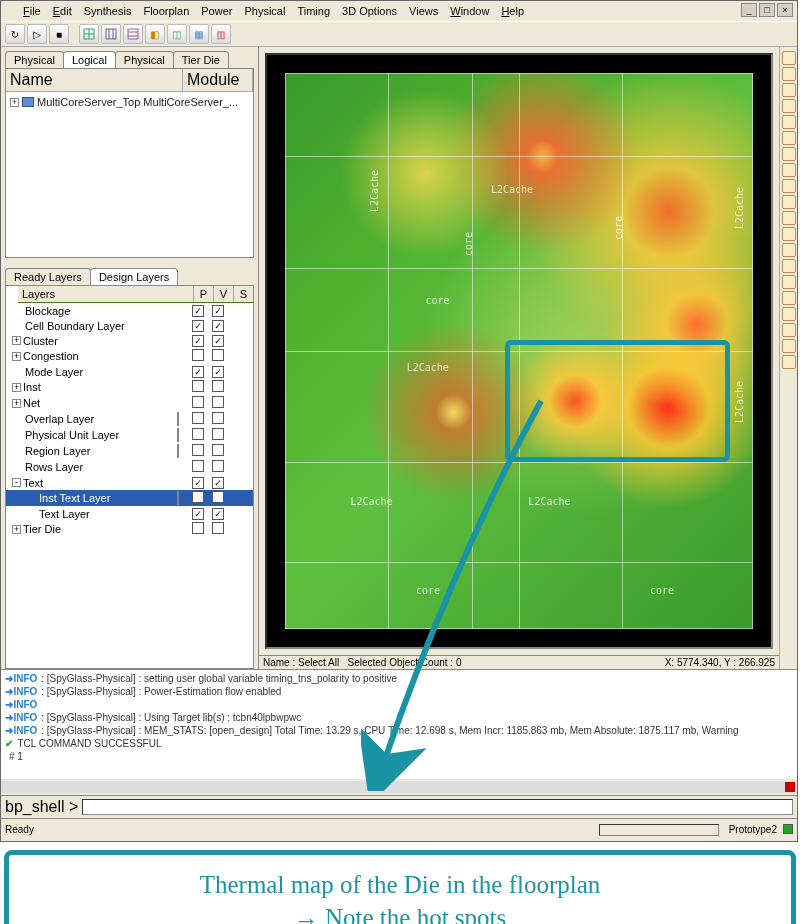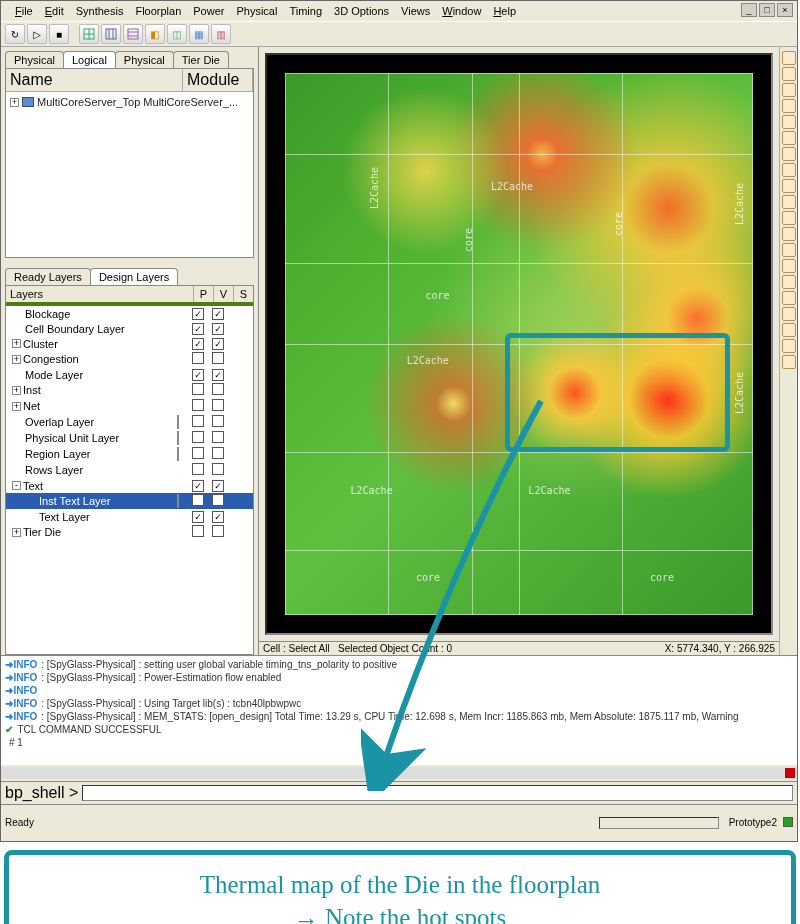--- a/index.html
+++ b/index.html
@@ -1,18 +1,18 @@
 <!DOCTYPE html>
 <html><head>
 <meta charset="utf-8">
 <style>
 * { box-sizing: border-box; margin: 0; padding: 0; }
 body { font-family: Tahoma, Arial, sans-serif; font-size: 11px; background: #fff; width: 800px; }
 .outer-frame { border: 1px solid #666; width: 798px; height: 842px; background: #ece9d8; display: flex; flex-direction: column; position: relative; }
-.menubar { display: flex; padding: 2px 8px; background: #ece9d8; font-size: 11px; }
+.menubar { display: flex; padding: 2px 16px; background: #ece9d8; font-size: 11px; }
 .menubar span { padding: 2px 6px; cursor: pointer; }
 .menubar span u { text-decoration: underline; }
 .win-controls { position: absolute; top: 2px; right: 4px; display: flex; gap: 2px; }
 .win-btn { width: 16px; height: 14px; background: #d4d0c8; border: 1px solid #888; font-size: 9px; text-align: center; line-height: 12px; }
 .toolbar { display: flex; padding: 2px 4px; gap: 2px; border-top: 1px solid #fff; border-bottom: 1px solid #aaa; background: #ece9d8; }
 .tool-btn { width: 20px; height: 20px; border: 1px solid #bbb; background: linear-gradient(#fff,#ddd); border-radius: 2px; display: flex; align-items: center; justify-content: center; font-size: 10px; }
 .main-area { flex: 1; display: flex; overflow: hidden; }
 .left-pane { width: 258px; display: flex; flex-direction: column; border-right: 1px solid #888; }
 .tab-row { display: flex; padding-top: 4px; padding-left: 4px; gap: 0; font-size: 11px; }
 .tab { padding: 2px 8px; border: 1px solid #888; border-bottom: none; border-radius: 4px 4px 0 0; background: #ece9d8; margin-right: -1px; }
@@ -20,21 +20,21 @@
 .panel-body { border: 1px solid #888; background: #fff; margin: 0 4px; flex-shrink: 0; }
 .tree-header { display: flex; background: #ece9d8; border-bottom: 1px solid #aaa; font-size: 16px; }
 .tree-header div { padding: 2px 4px; border-right: 1px solid #aaa; }
 .th-name { flex: 1; }
 .th-mod { width: 70px; }
 .tree-body { height: 165px; padding: 4px; font-size: 11px; color: #222; overflow: hidden; }
 .tree-row { display: flex; align-items: center; gap: 3px; }
 .expander { width: 9px; height: 9px; border: 1px solid #888; text-align: center; line-height: 7px; font-size: 9px; }
 .folder-icon { width: 12px; height: 10px; background: #5a8dd6; border: 1px solid #356; }
 .layers-panel { margin-top: 6px; flex: 1; display: flex; flex-direction: column; }
-.layers-header { display: flex; background: #ece9d8; border-bottom: 4px solid #4d7c0f; font-size: 11px; }
+.layers-header { display: flex; background: #ece9d8; border-bottom: 1px solid #4d7c0f; font-size: 11px; margin-left: 12px; }
 .layers-header .lh-main { flex: 1; padding: 2px 4px; }
 .layers-header .lh-col { width: 20px; text-align: center; border-left: 1px solid #aaa; padding: 2px 0; }
 .layers-list { flex: 1; overflow: auto; background: #fff; font-size: 11px; }
 .layer-row { display: flex; align-items: center; padding: 1px 2px; }
 .layer-row.selected { background: #2a5db0; color: #fff; }
 .lr-tree { width: 160px; display: flex; align-items: center; gap: 2px; padding-left: 4px; }
 .lr-tree.indent1 { padding-left: 18px; }
 .lr-swatch { width: 12px; height: 12px; border: 1px solid #888; }
 .lr-cb { width: 20px; text-align: center; }
 .cb { width: 12px; height: 12px; border: 1px solid #555; background: #fff; display: inline-flex; align-items: center; justify-content: center; font-size: 9px; }
@@ -63,21 +63,21 @@
 .log-pane { height: 110px; border-top: 1px solid #888; background: #fff; overflow: auto; font-size: 10px; padding: 2px 4px; }
 .log-row { display: flex; gap: 4px; align-items: flex-start; padding: 1px 0; }
 .log-bullet { color: #2a7fd4; font-weight: bold; }
 .log-bullet.ok { color: #2a9a3a; }
 .log-text { white-space: pre-wrap; color: #333; flex: 1; word-break: break-word; }
 .log-scroll-h { height: 12px; background: #ddd; margin: 2px 0; position: relative; }
 .log-scroll-h::after { content:''; position: absolute; right: 2px; top: 1px; width: 10px; height: 10px; background: #c00; }
 .cmd-row { display: flex; border-top: 1px solid #888; background: #ece9d8; padding: 2px 4px; gap: 4px; align-items: center; }
 .cmd-label { font-size: 16px; }
 .cmd-input { flex: 1; height: 16px; border: 1px inset #888; background: #fff; }
-.statusbar { display: flex; border-top: 1px solid #888; background: #ece9d8; font-size: 10px; padding: 12px 4px; }
+.statusbar { display: flex; border-top: 1px solid #888; background: #ece9d8; font-size: 10px; padding: 5px 4px; }
 .sb-left { flex: 1; }
 .sb-prog { width: 120px; height: 12px; border: 1px inset #888; margin-right: 4px; }
 .sb-right { padding: 0 6px; }
 .sb-led { width: 10px; height: 10px; background: #1fa51f; border: 1px solid #555; }
 .annotation-arrow { position: absolute; pointer-events: none; z-index: 50; }
 .callout { margin: 8px 4px 2px 4px; border: 5px solid #1a94a5; border-radius: 8px; padding: 14px 18px; text-align: center; color: #1a94a5; font-family: Georgia, serif; font-size: 25px; line-height: 1.3; }
 .rot { transform: rotate(-90deg); transform-origin: left top; }
 </style>
 </head>
 <body>
@@ -342,21 +342,21 @@
               <div class="fp-label" style="left:14%; top:76%">L2Cache</div>
               <div class="fp-label" style="left:52%; top:76%">L2Cache</div>
               <div class="fp-label" style="left:28%; top:92%">core</div>
               <div class="fp-label" style="left:78%; top:92%">core</div>
             </div>
             <div class="annot-box"></div>
           </div>
         </div>
       </div>
       <div class="viewer-statusbar">
-        <div class="vs-left"><span>Cell : Select All</span> &nbsp; <span>Selected Object Count : 0</span></div>
+        <div class="vs-left"><span>Name : Select All</span> &nbsp; <span>Selected Object Count : 0</span></div>
         <div>X: 5774.340, Y :  266.925</div>
       </div>
     </div>
 
     <div class="side-tool">
       <div class="stb"></div>
       <div class="stb"></div>
       <div class="stb"></div>
       <div class="stb"></div>
       <div class="stb"></div>

